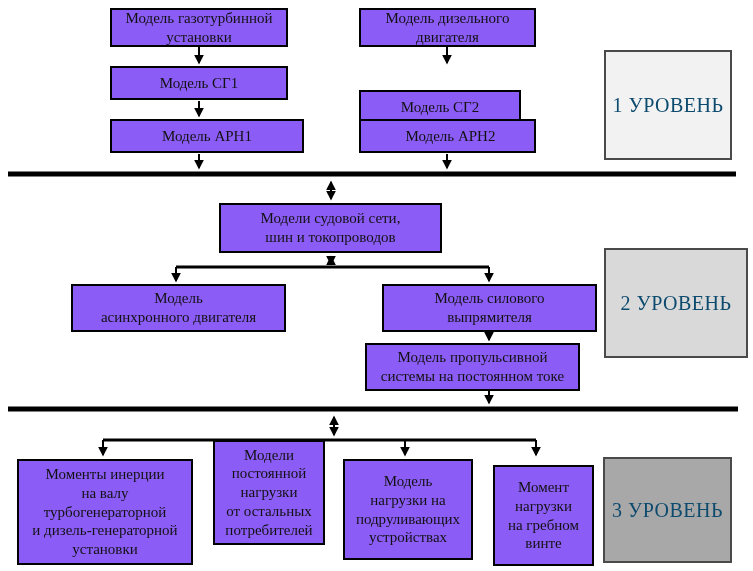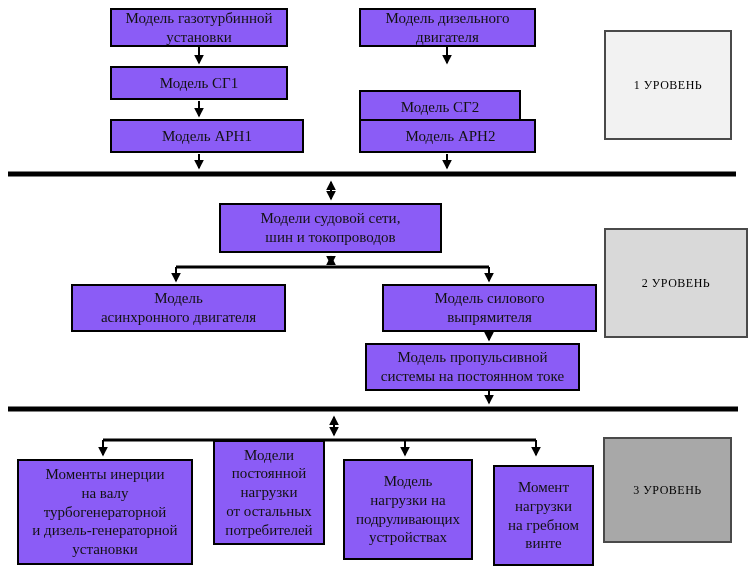--- a/index.html
+++ b/index.html
@@ -21,23 +21,24 @@
     font-size:15px;line-height:1.25;
     color:#121212;
     padding:0 2px;
   }
   .badge{
     position:absolute;
     box-sizing:border-box;
     border:2px solid #4a4a4a;
     display:flex;align-items:center;justify-content:center;
     text-align:center;
-    font-size:12px;
-    color:#000000;
+    font-size:20px;
+    color:#0c4a6e;
     letter-spacing:0.5px;
+    margin-top:20px;
   }
   svg#connectors{position:absolute;left:0;top:0;}
 </style>
 </head>
 <body>
 
 <div id="canvas">
 
   <svg id="connectors" width="753" height="571" viewBox="0 0 753 571">
     <defs>

